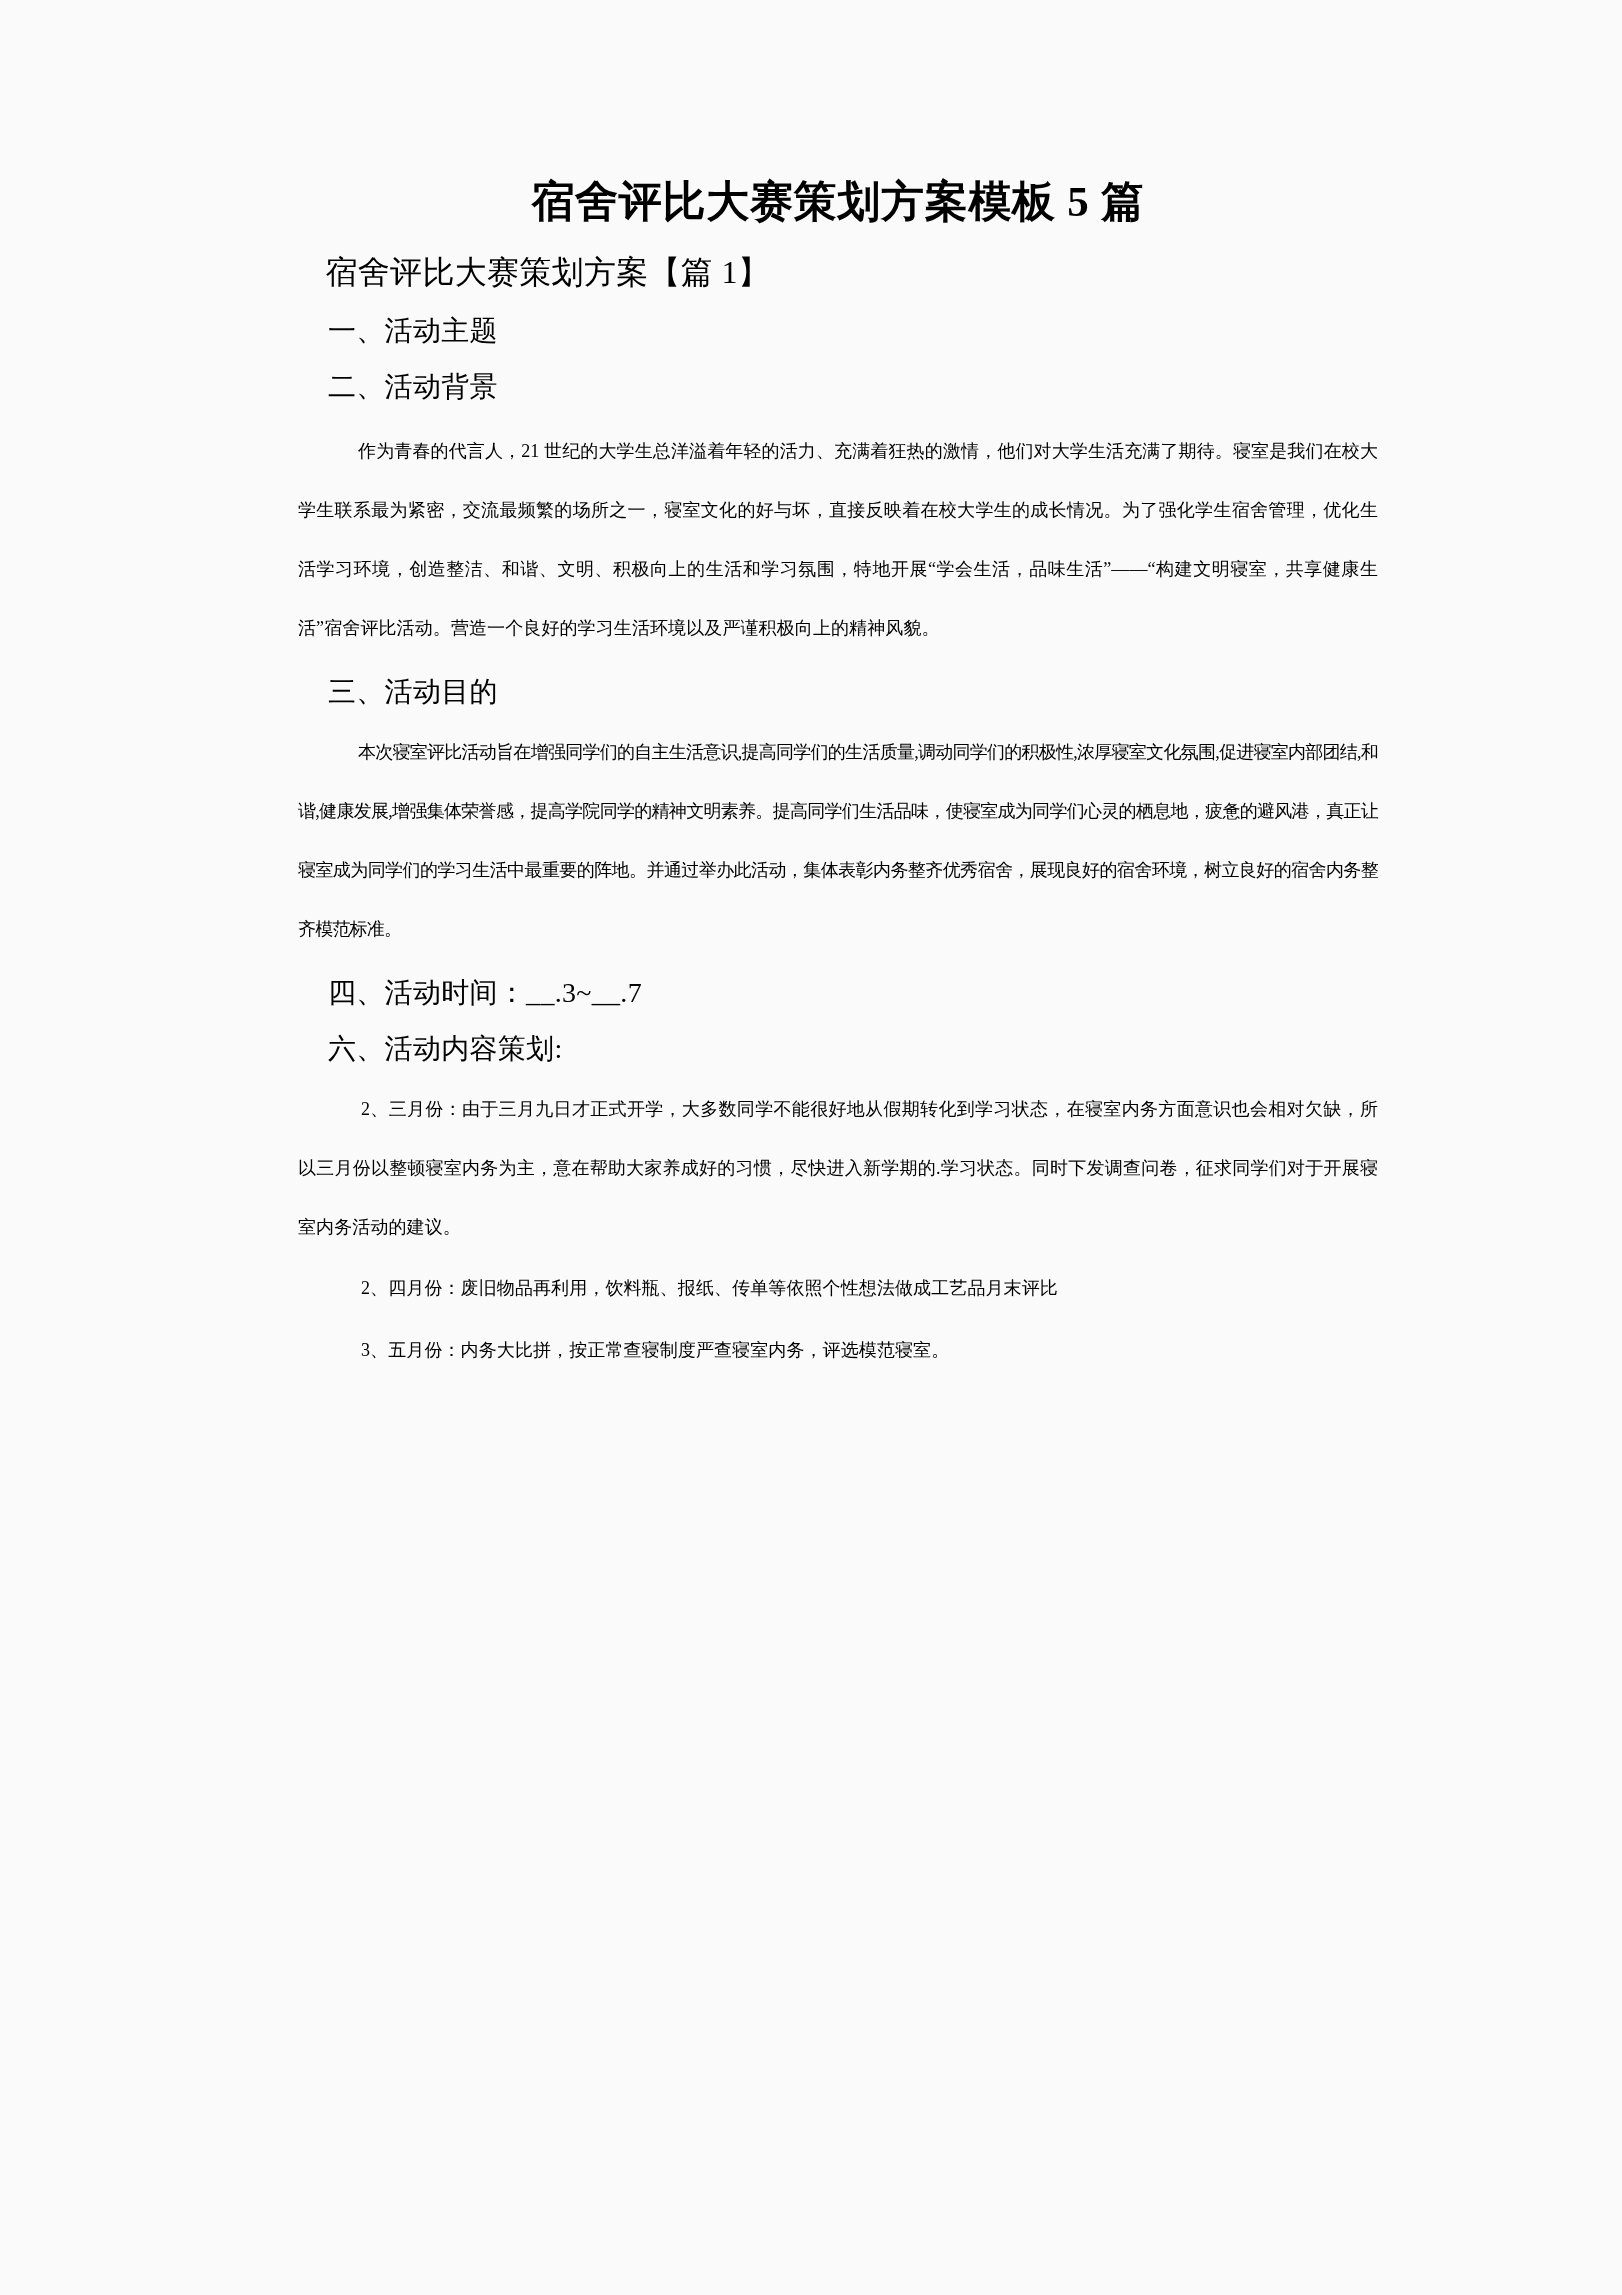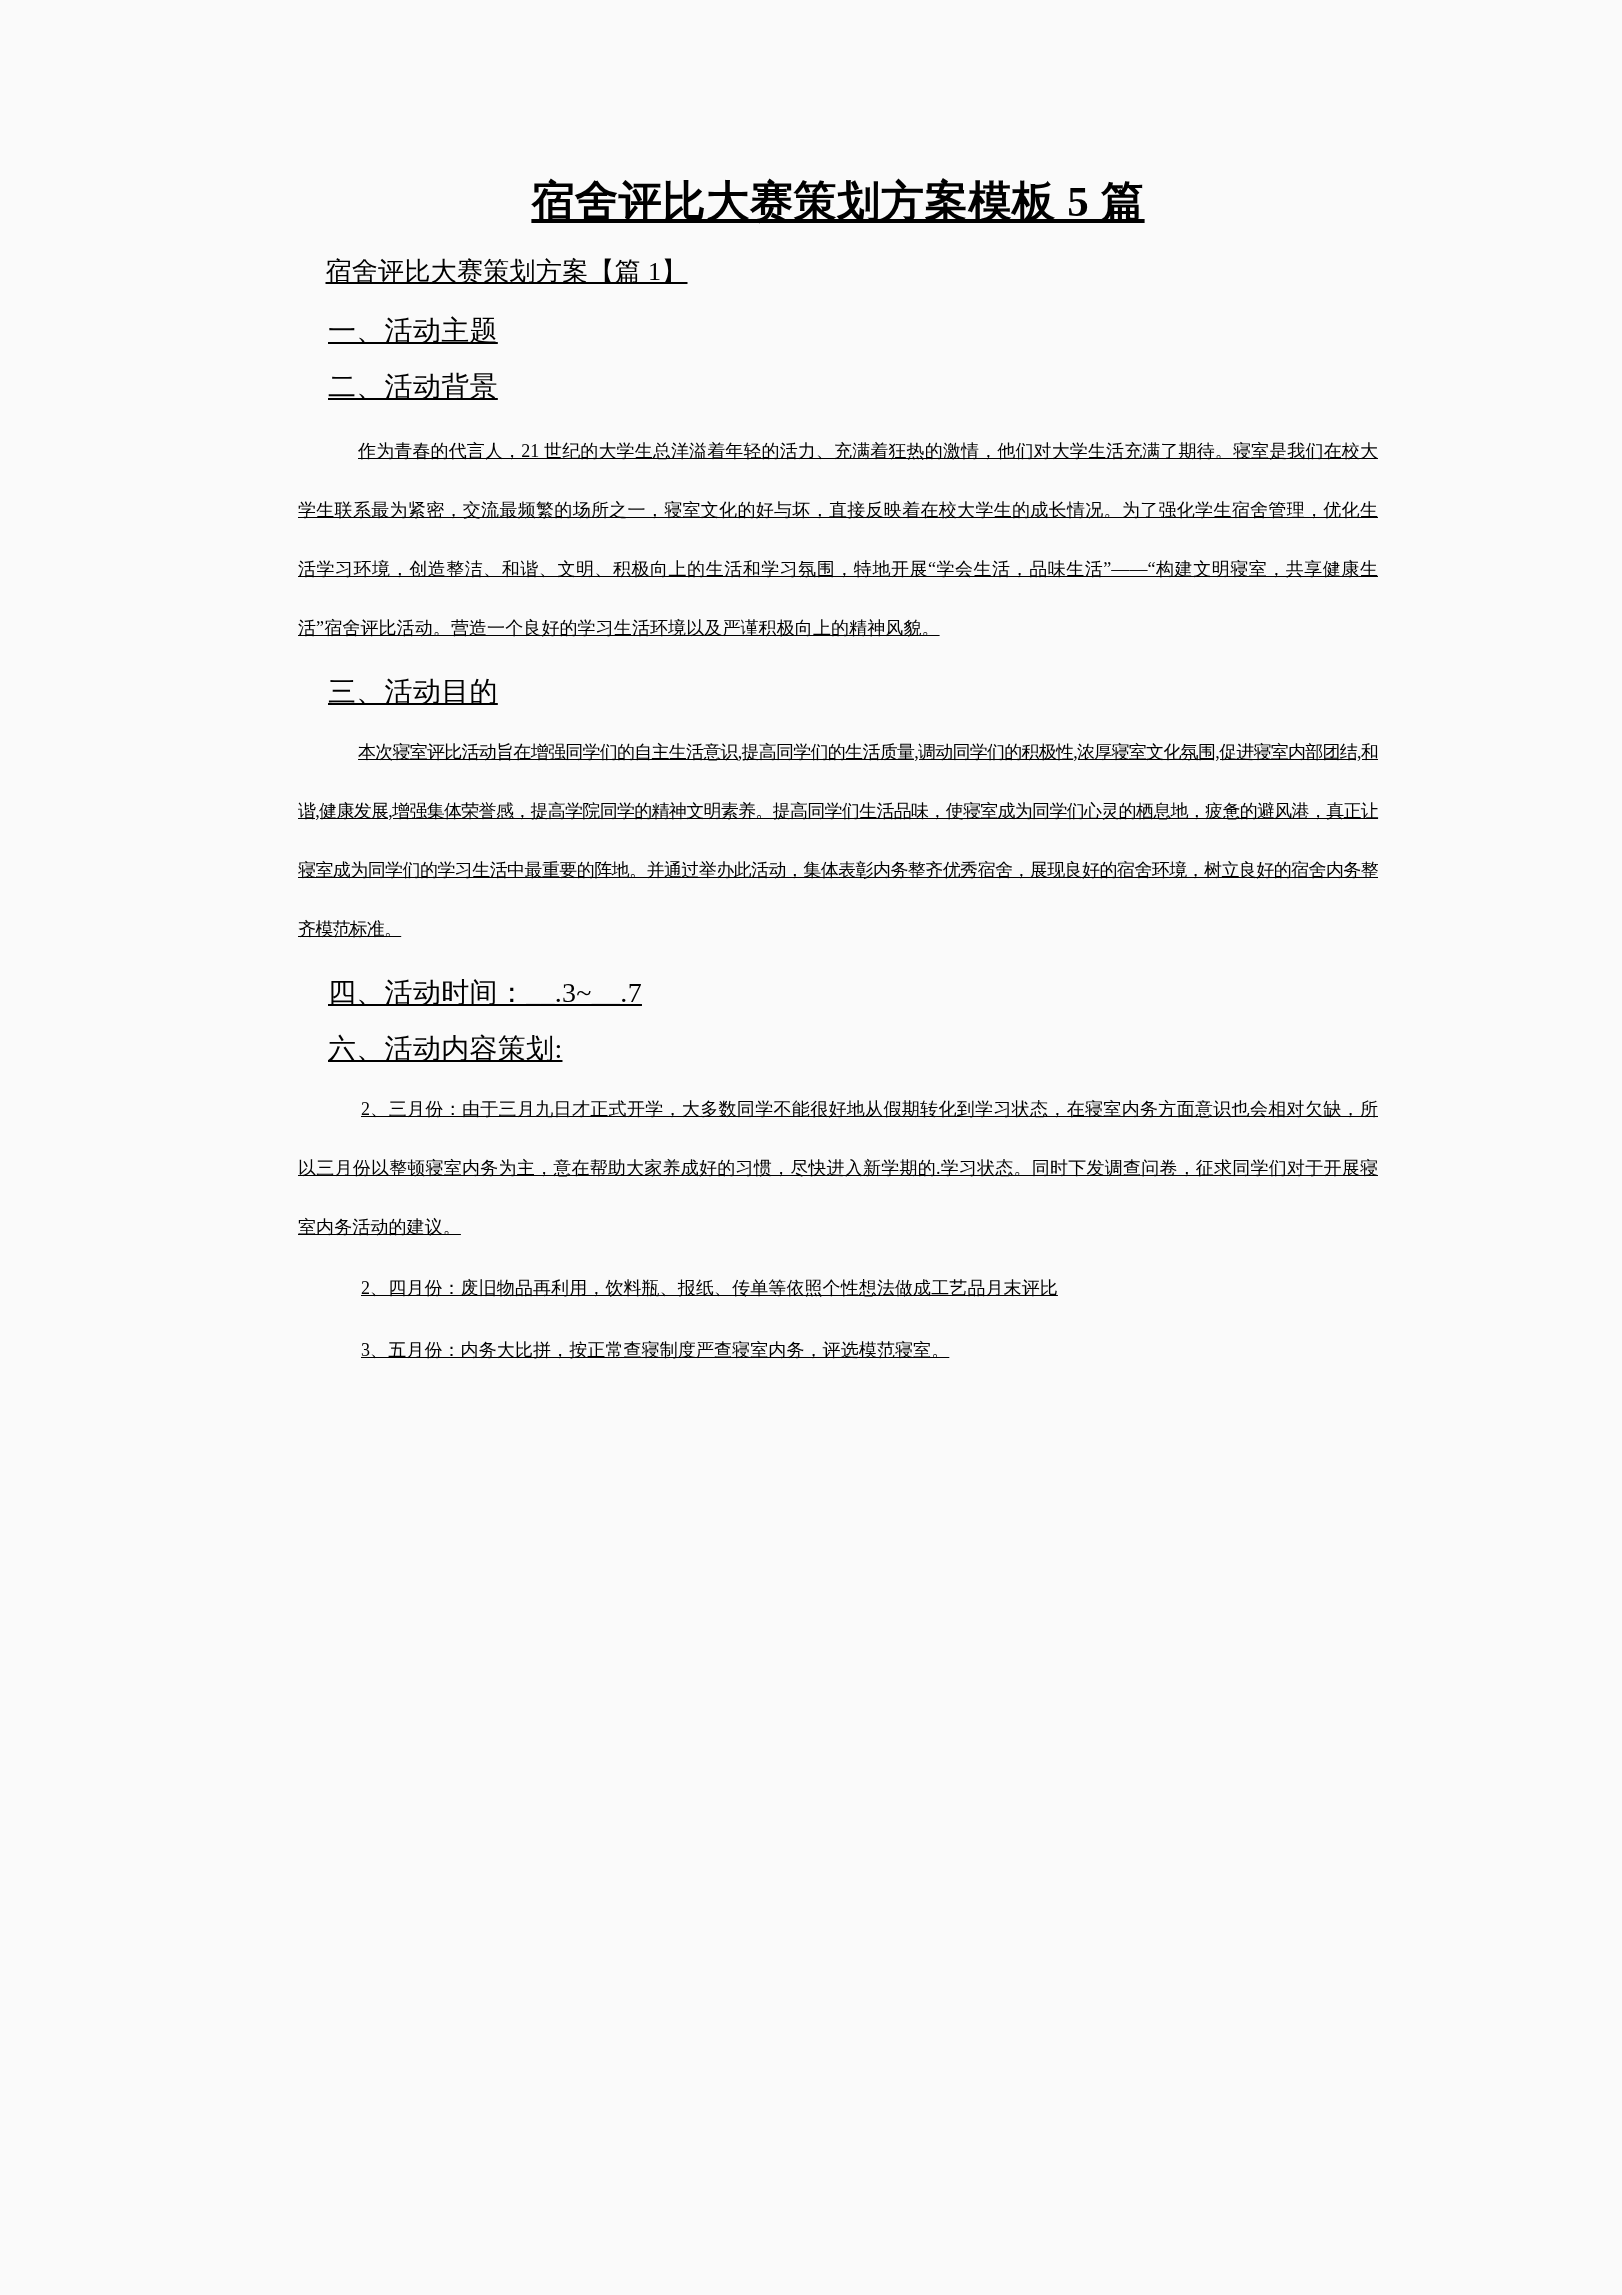--- a/index.html
+++ b/index.html
@@ -15,34 +15,33 @@
     overflow: hidden;
     font-family: "Liberation Serif", "DejaVu Serif", serif;
     color: #000000;
     -webkit-font-smoothing: none;
   }
   .text-column {
     position: absolute;
     left: 298px;
     top: 0;
     width: 1080px;
-    text-decoration: underline;
   }
   .doc-title {
     font-size: 43px;
     font-weight: bold;
     line-height: 1.25;
     text-align: center;
     margin: 0;
     padding-top: 175px;
     letter-spacing: 0.7px;
     white-space: pre;
   }
   .subtitle {
-    font-size: 26px;
+    font-size: 32px;
     line-height: 56px;
     margin: 0;
     padding-top: 15.7px;
     padding-left: 27.5px;
     letter-spacing: 0.3px;
   }
   .heading {
     font-size: 28px;
     line-height: 56px;
     margin: 0;

